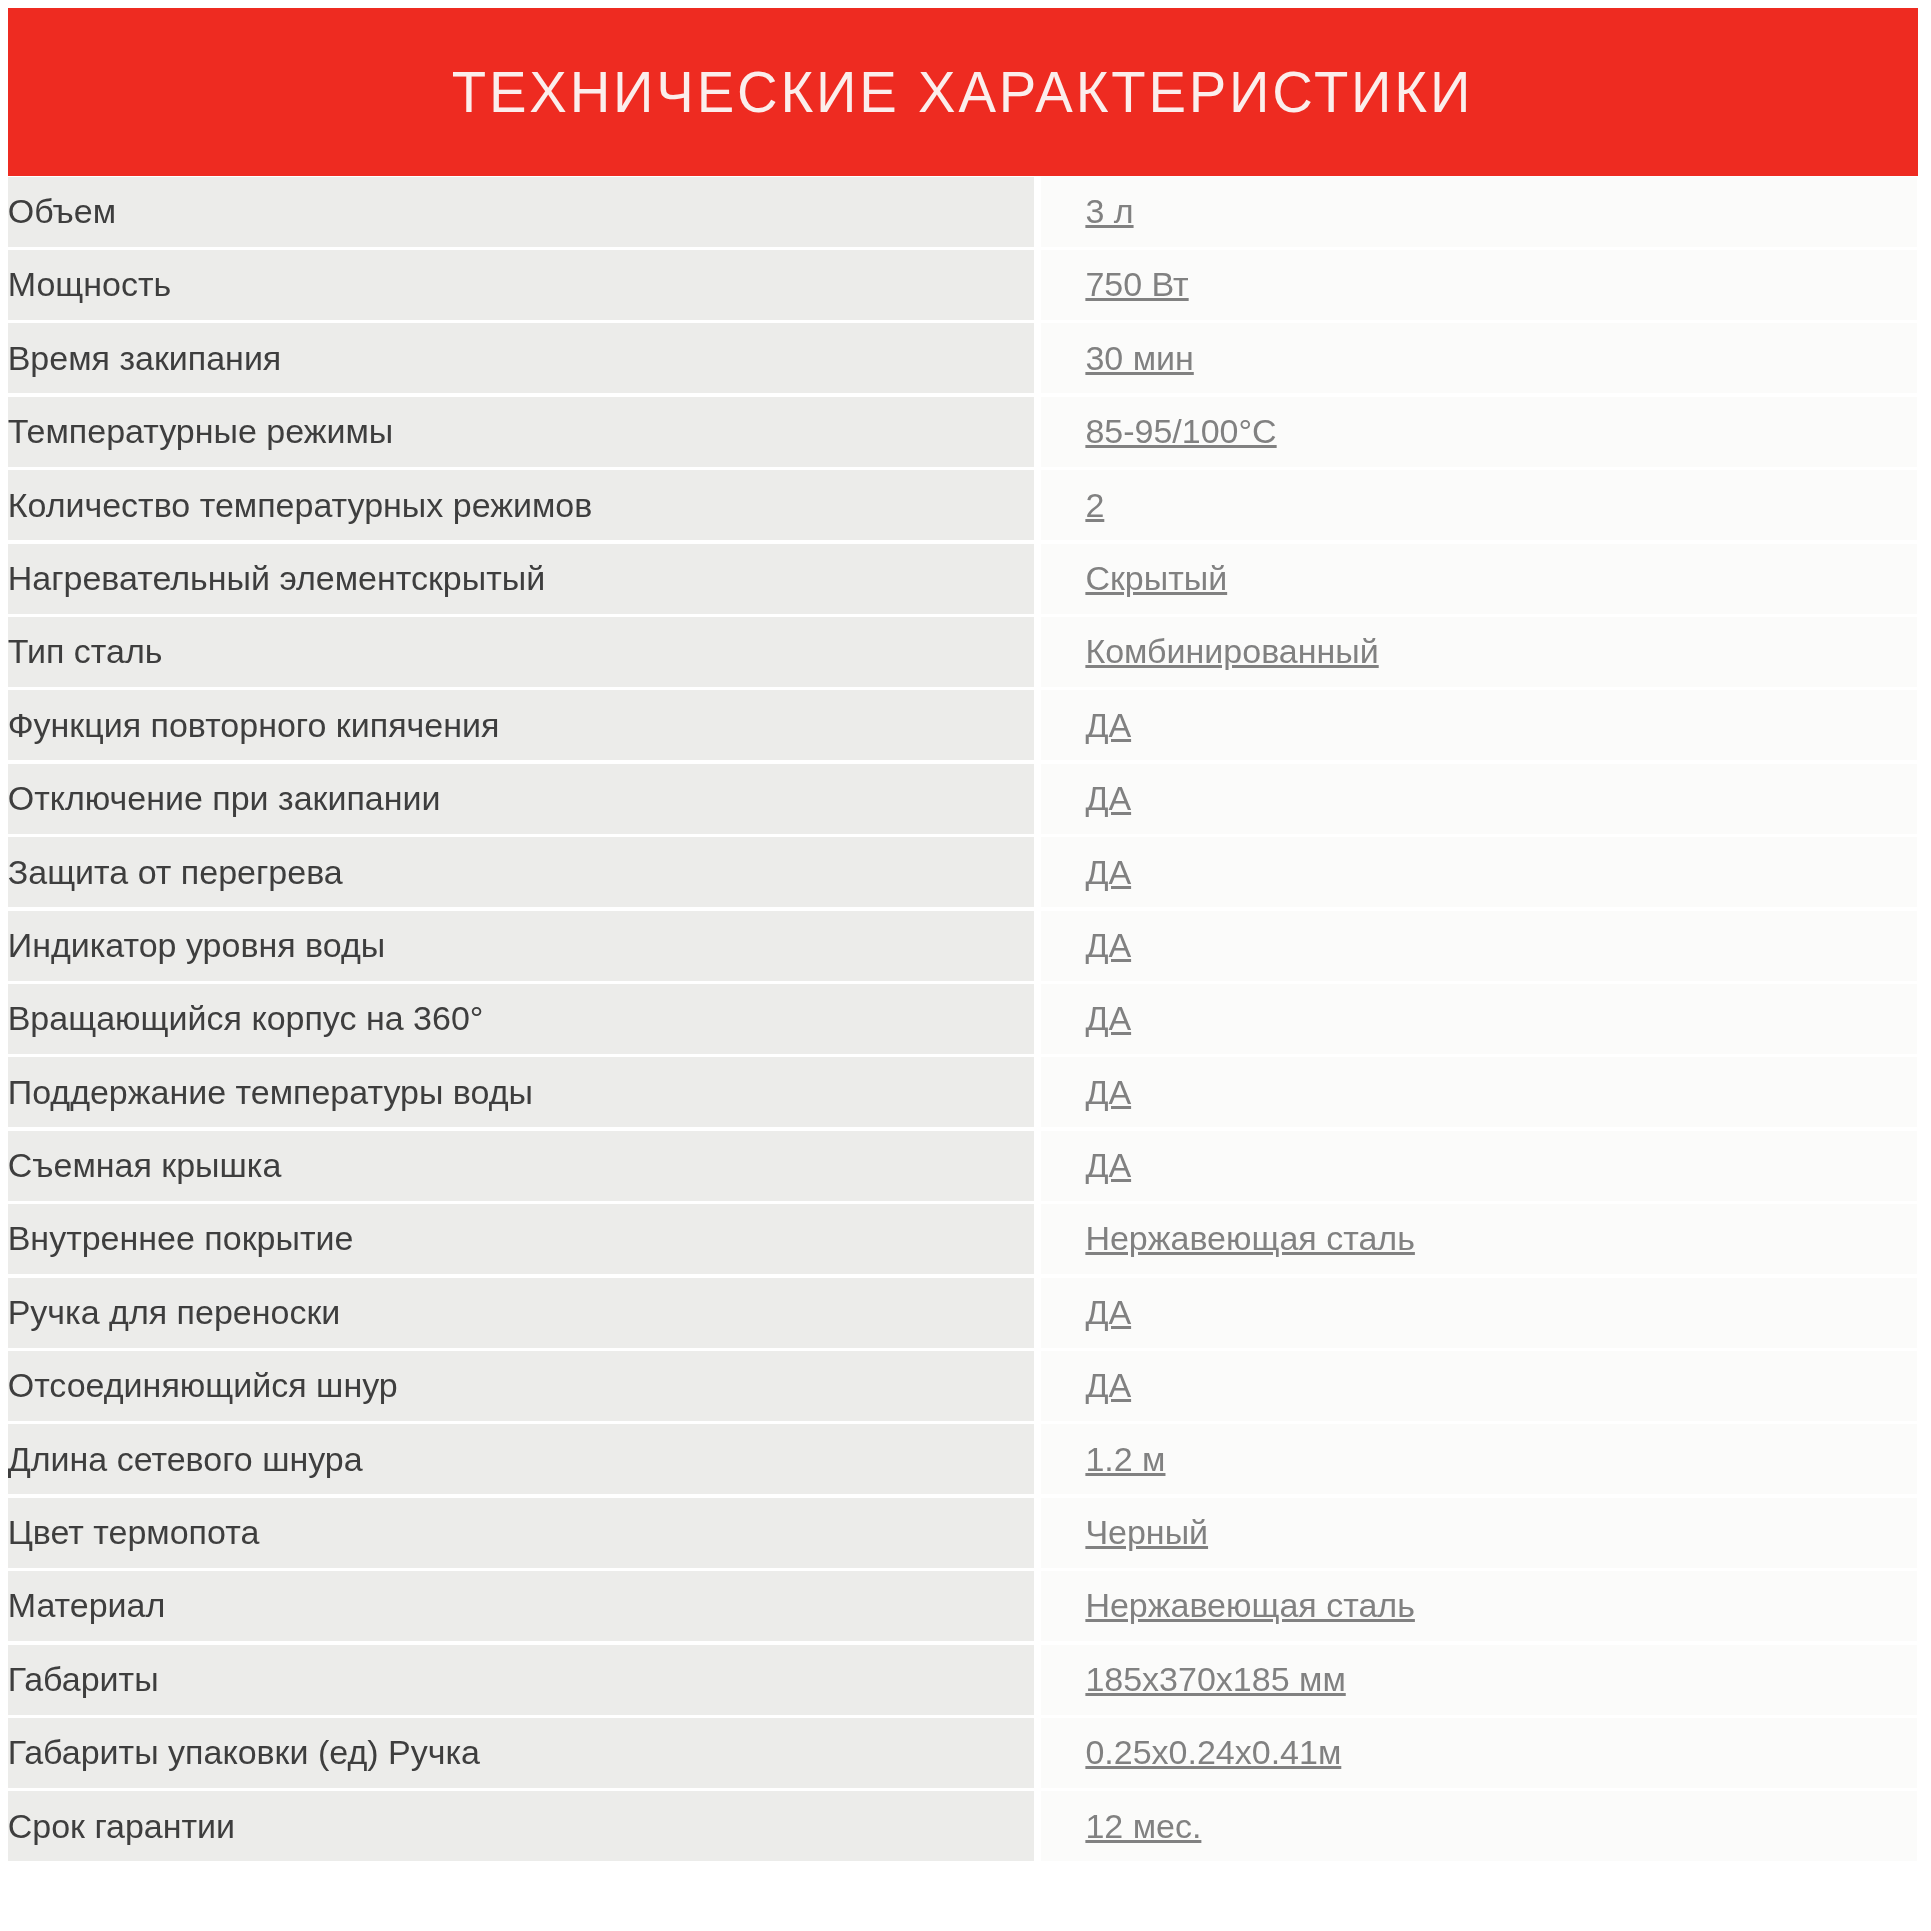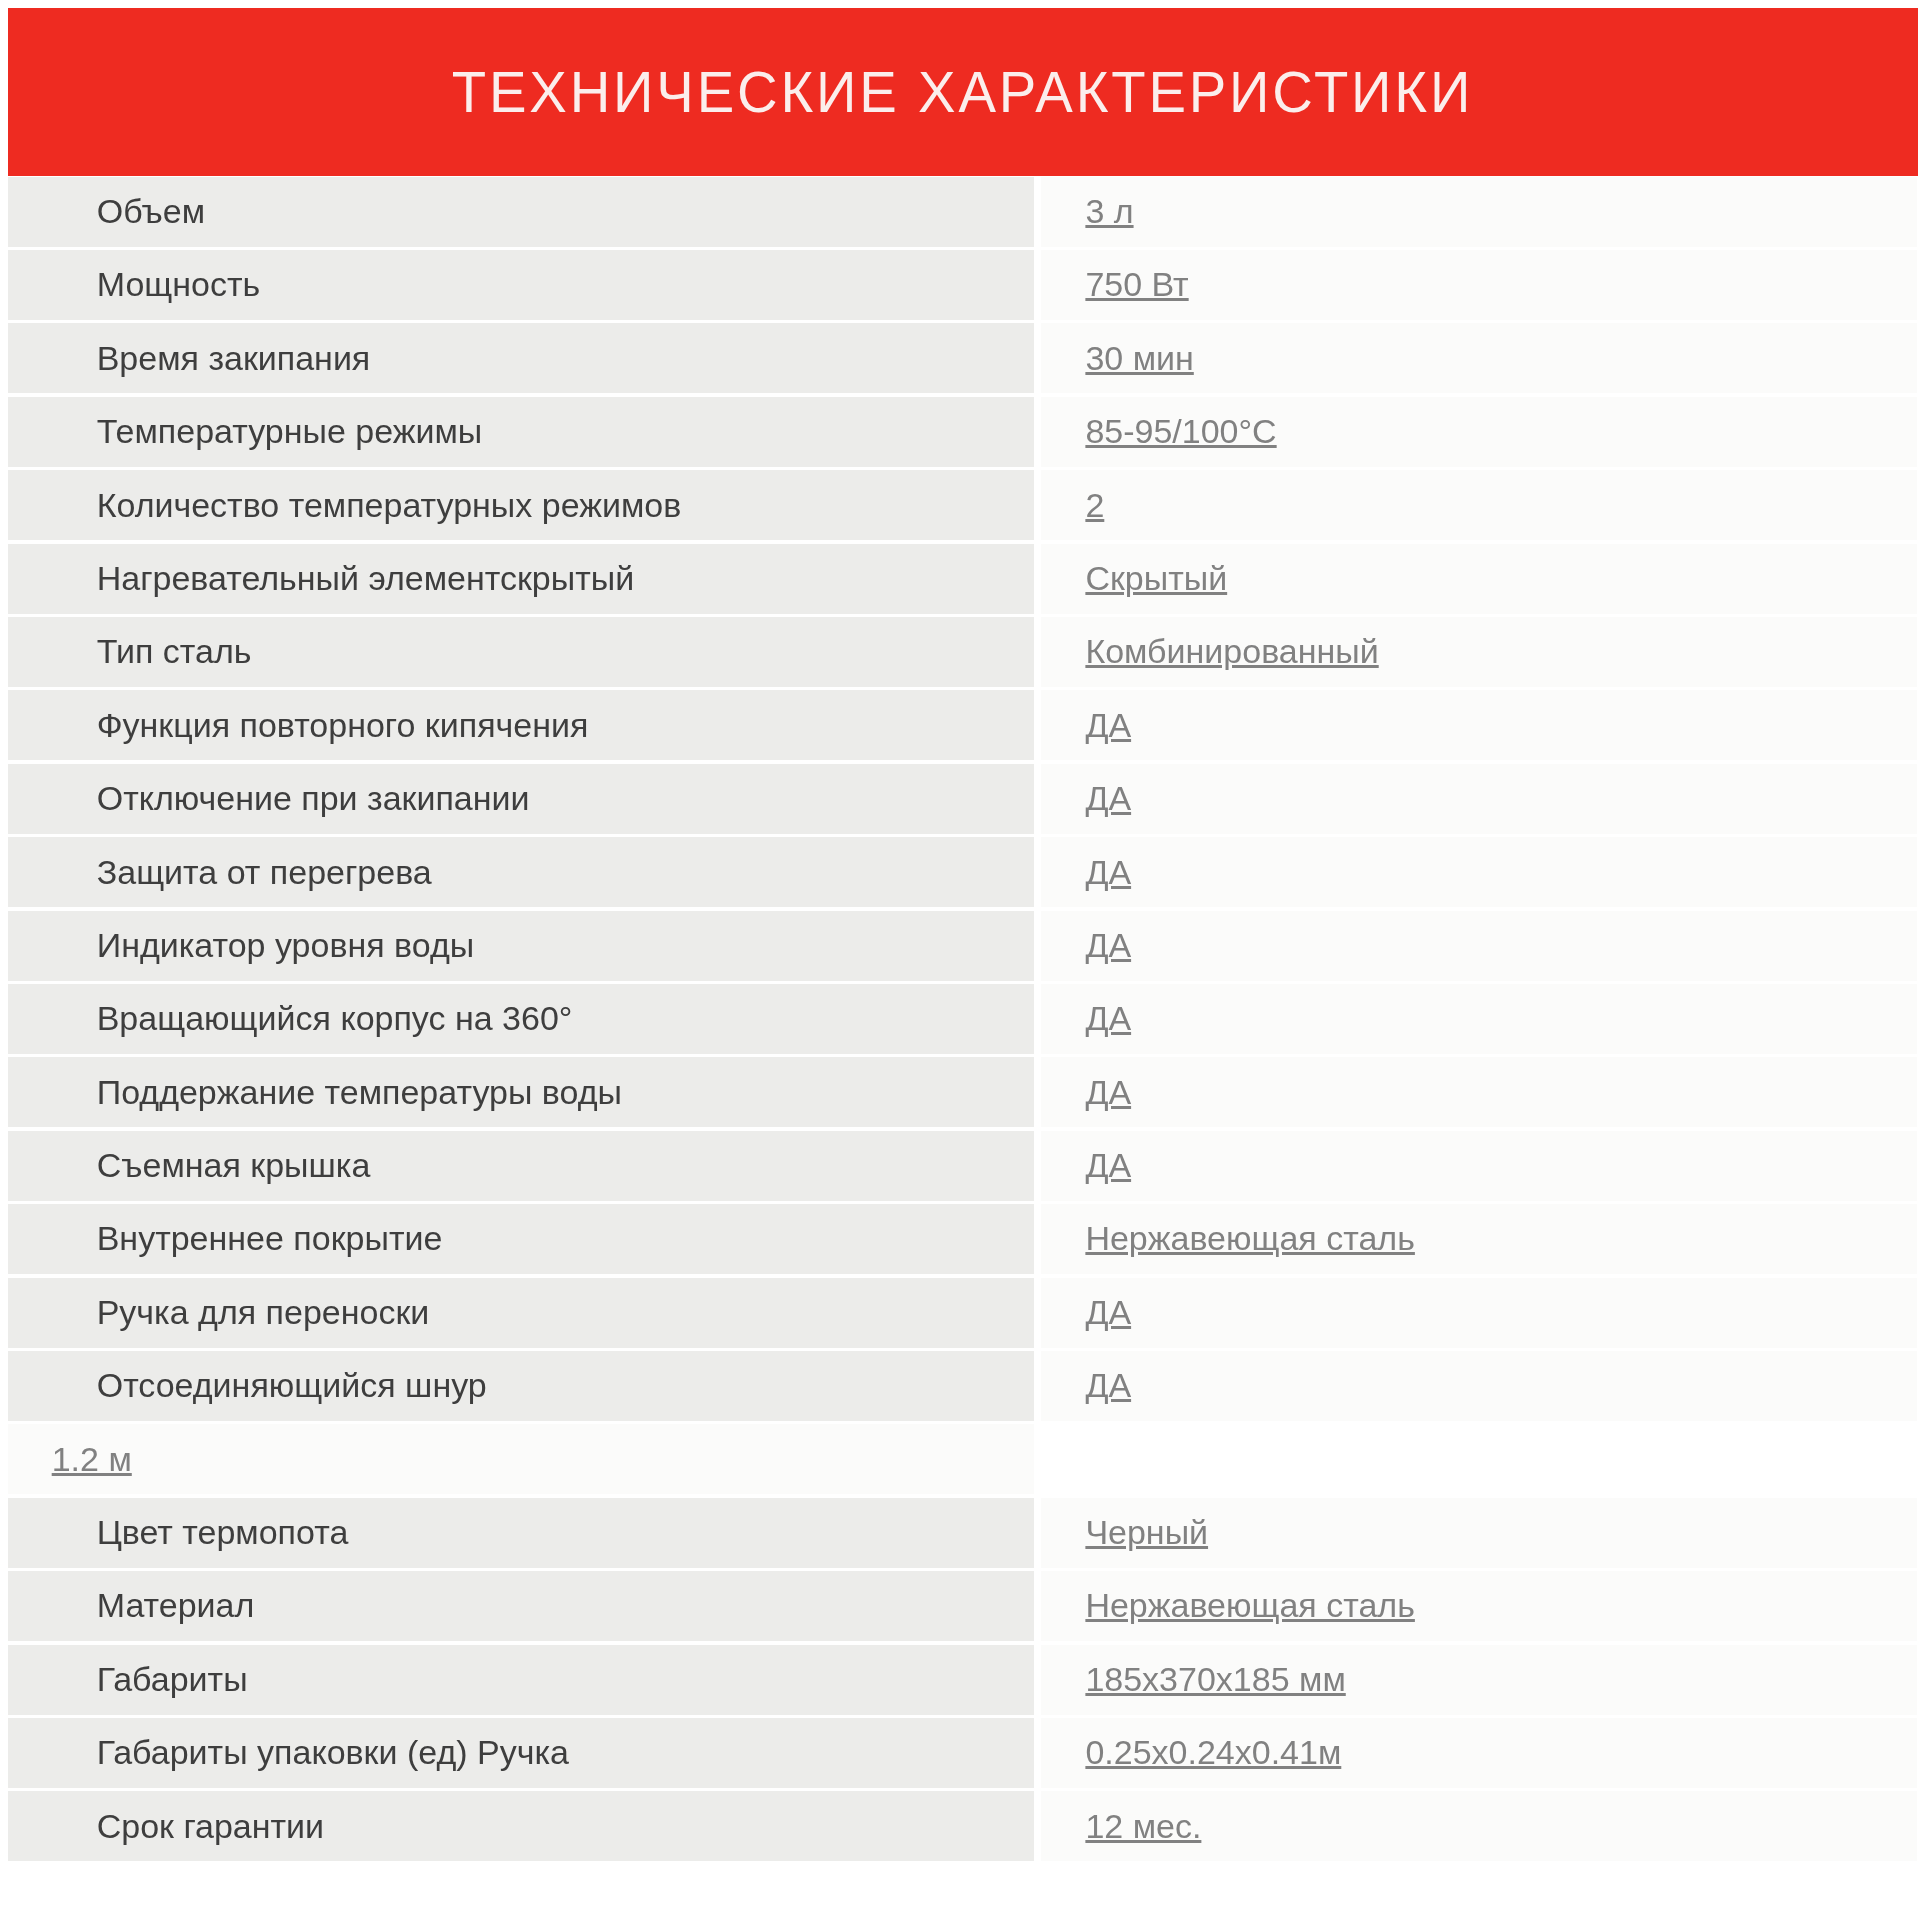--- a/index.html
+++ b/index.html
@@ -50,21 +50,20 @@
     column-gap: 7.7px;
   }
   .cell {
     display: flex;
     align-items: center;
     font-size: 34px;
     line-height: 1.1;
   }
   .cell.label {
     background: var(--left-cell, #ececea);
-    padding-left: 89px;
     color: var(--label-text, #3e3e3e);
   }
   .cell.value {
     background: var(--right-cell, #fbfbfa);
     padding-left: 44px;
     color: var(--value-text, #818181);
     text-decoration: underline;
   }
 </style>
 </head>
@@ -155,20 +154,21 @@
     <div class="cell label">Ручка для переноски</div>
     <div class="cell value">ДА</div>
   </div>
 
   <div class="row">
     <div class="cell label">Отсоединяющийся шнур</div>
     <div class="cell value">ДА</div>
   </div>
 
   <div class="row">
+    <div class="cell label">Длина сетевого шнура</div>
     <div class="cell value">1.2 м</div>
   </div>
 
   <div class="row">
     <div class="cell label">Цвет термопота</div>
     <div class="cell value">Черный</div>
   </div>
 
   <div class="row">
     <div class="cell label">Материал</div>

